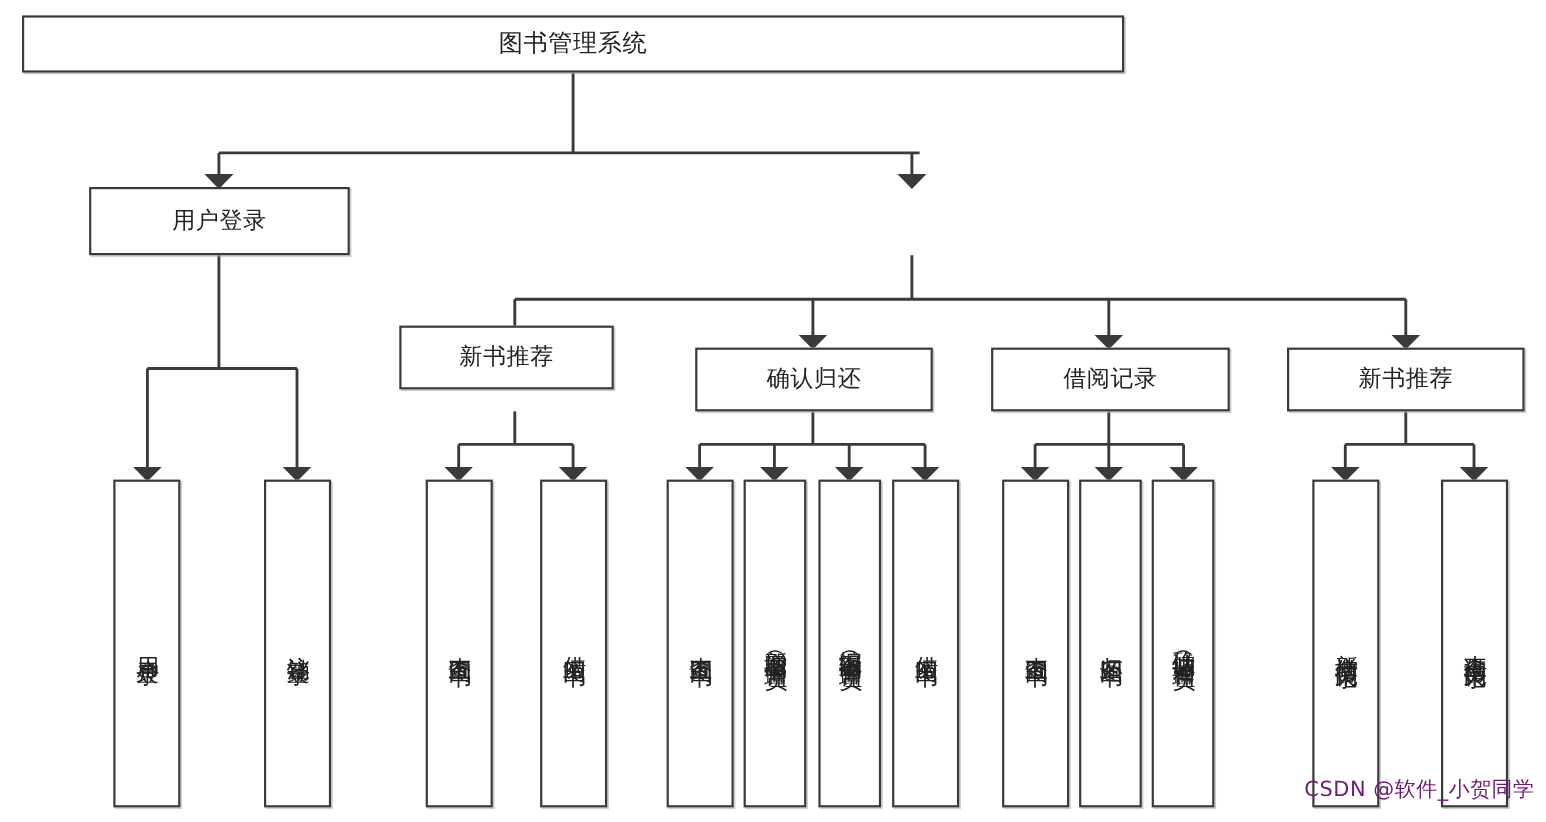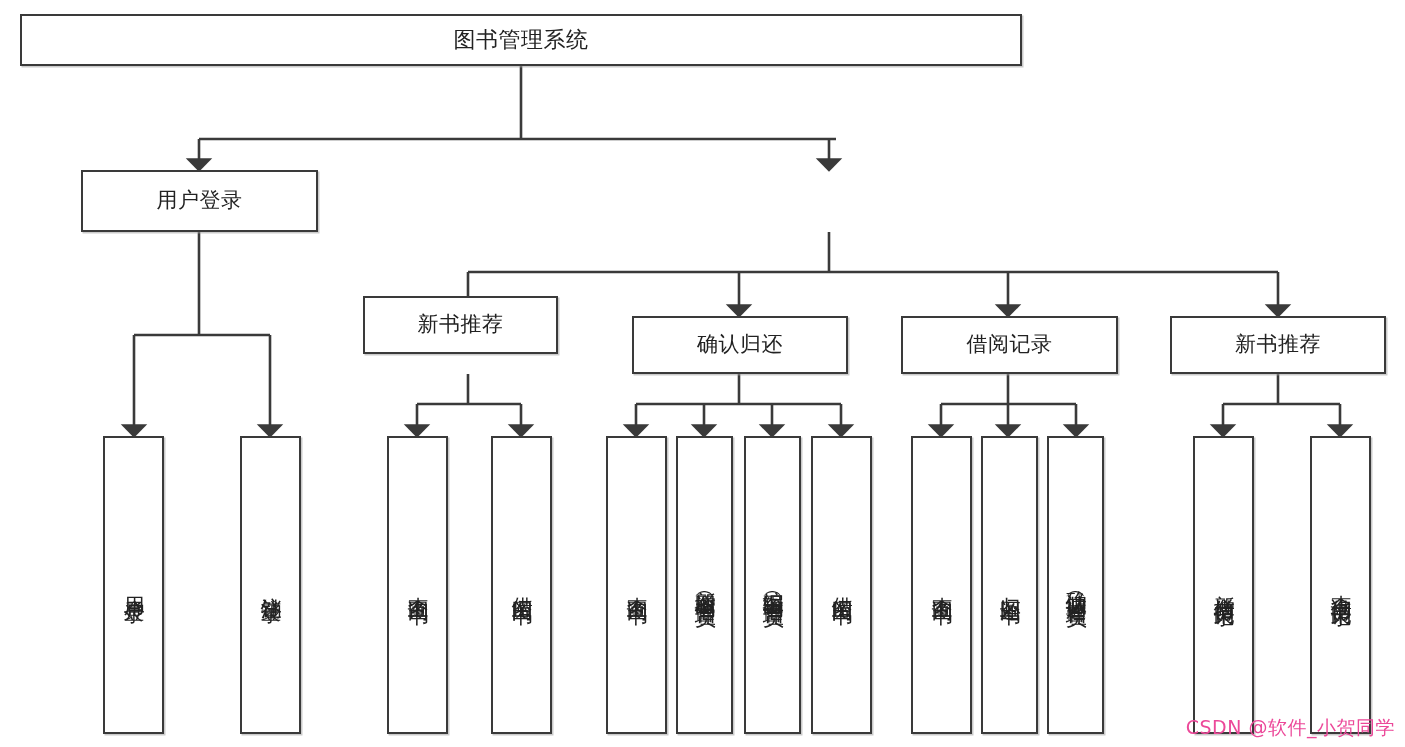--- a/index.html
+++ b/index.html
@@ -61,23 +61,23 @@
     text-align: center;
     white-space: nowrap;
     max-height: 288px;
   }
   .leaf-tall .node-label-v {
     max-height: 292px;
   }
   .watermark {
     position: absolute;
     right: 10px;
-    bottom: 6px;
+    bottom: 16px;
     font-size: 19px;
-    color: #ec4899;
+    color: #701a75;
     white-space: nowrap;
     letter-spacing: 0.5px;
     pointer-events: none;
   }
 </style>
 </head>
 <body>
 
 <div id="diagram-root">
 

